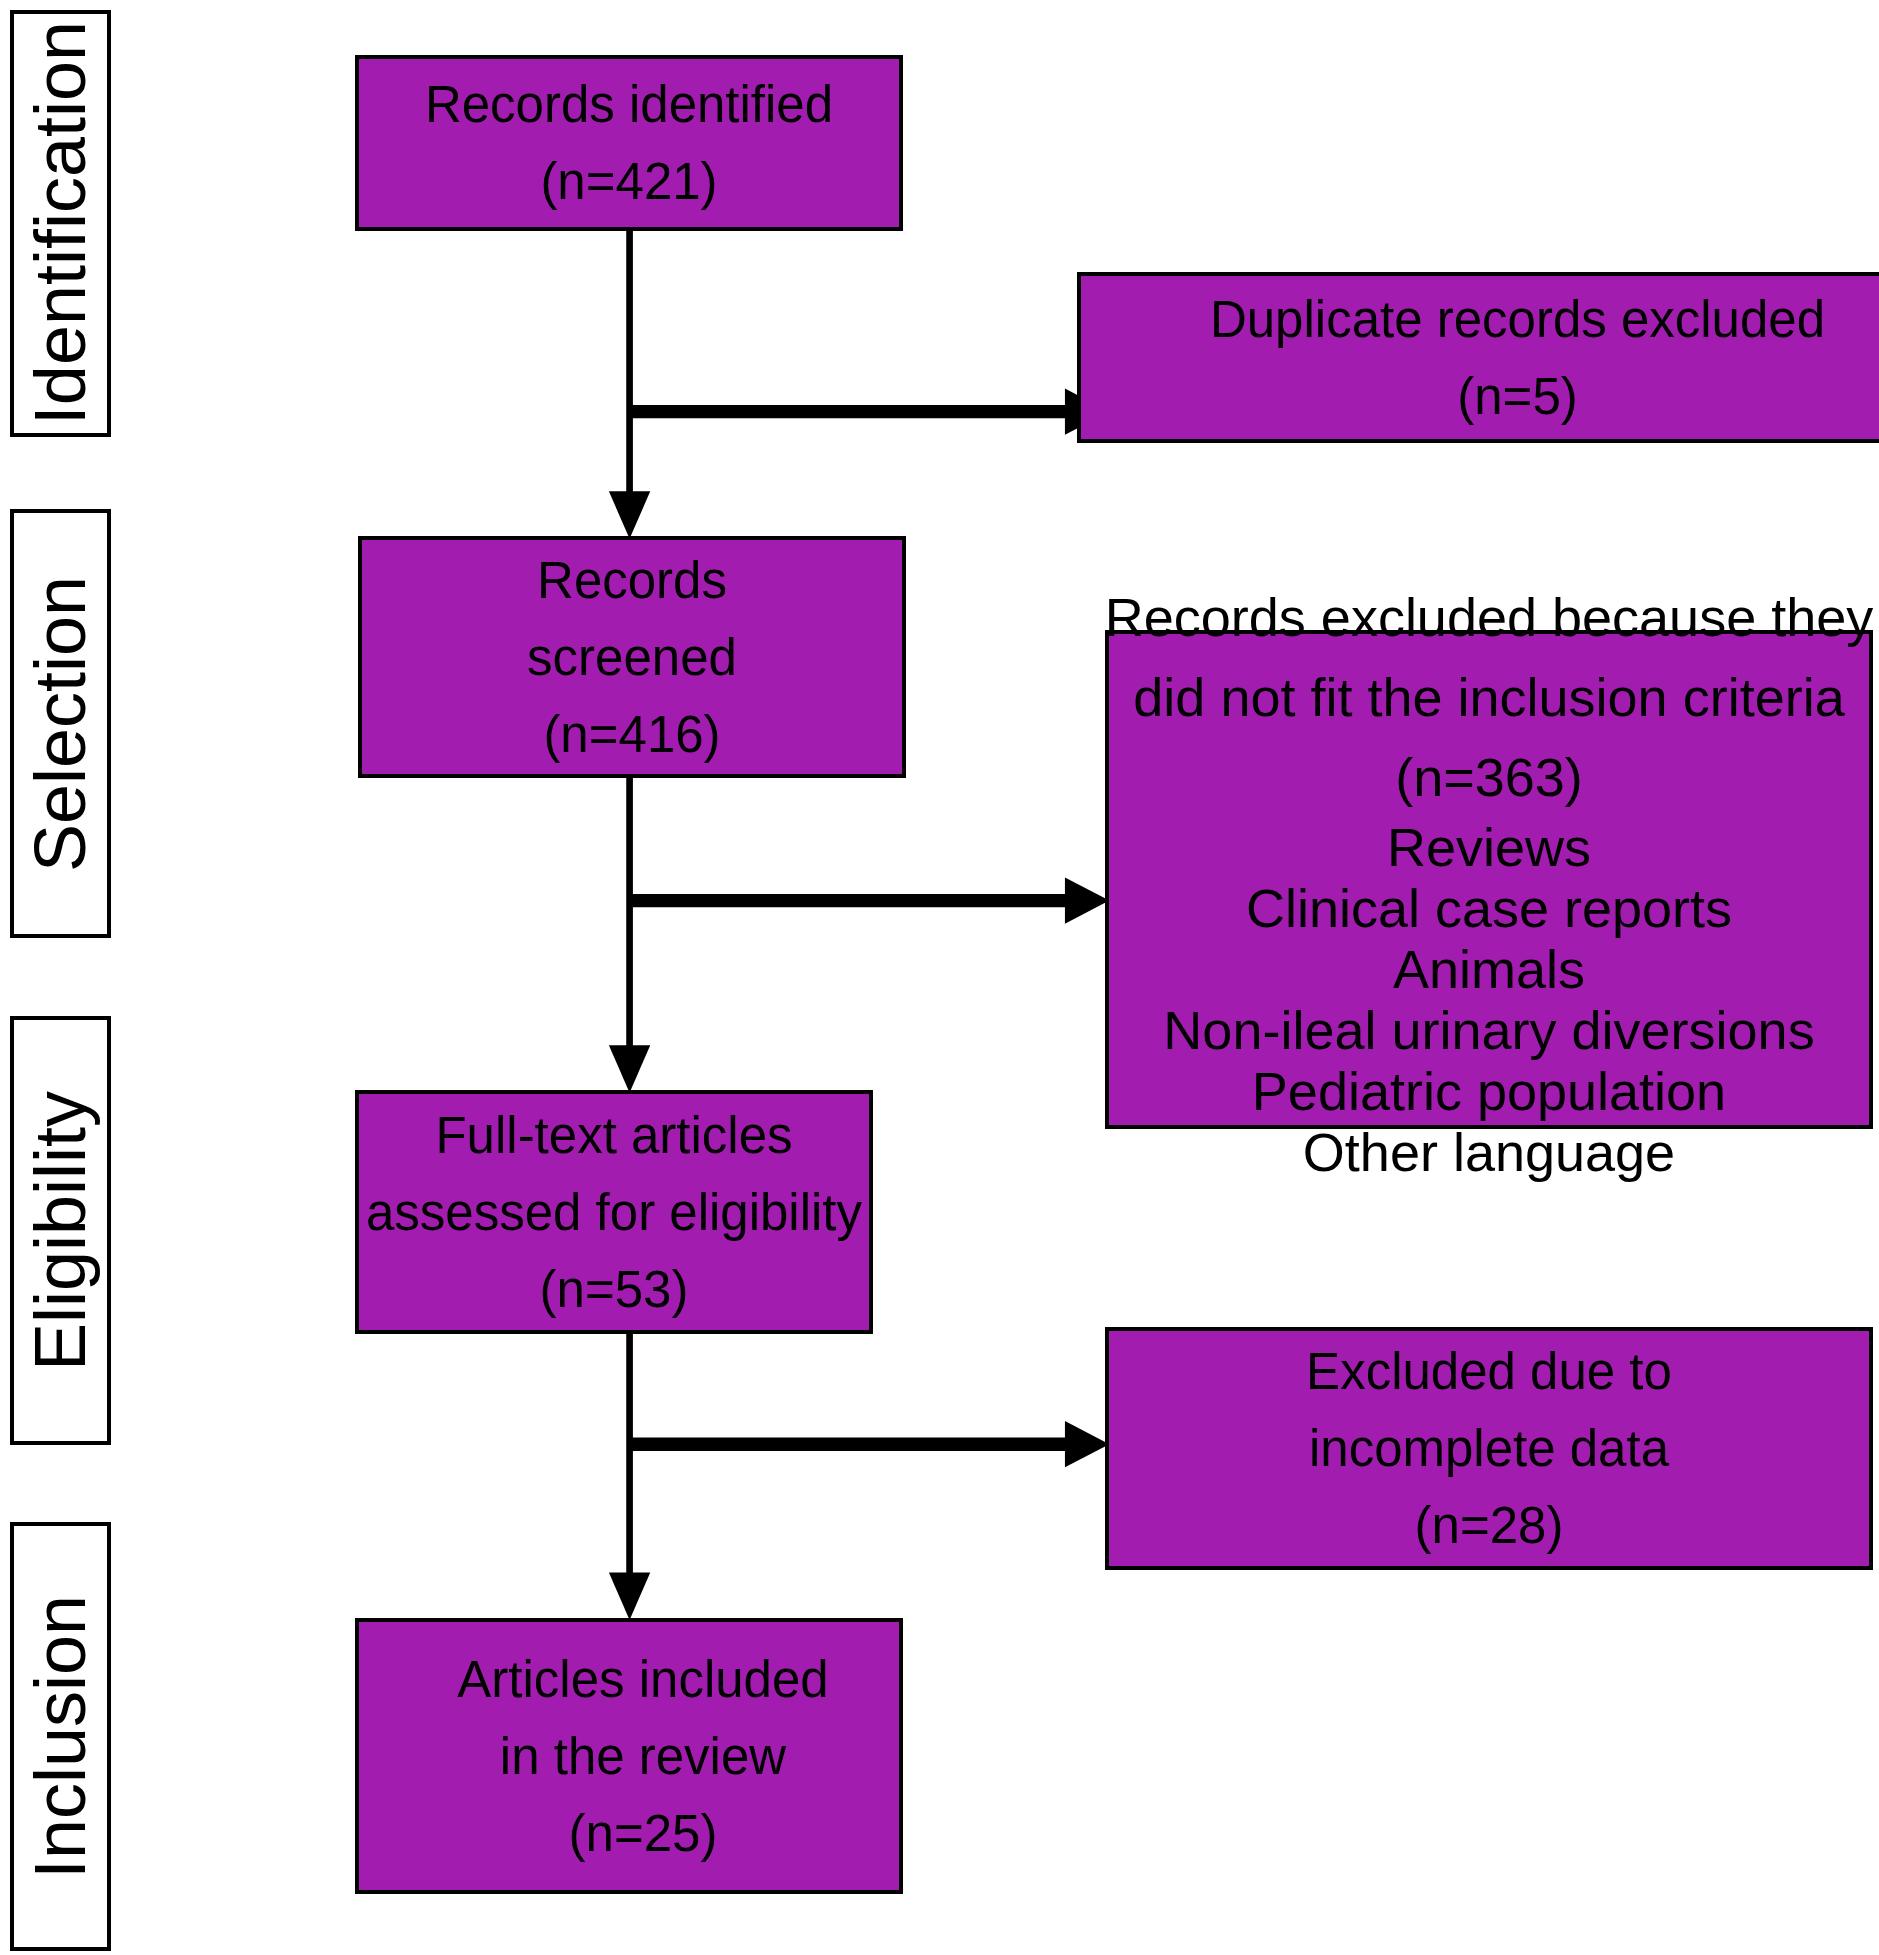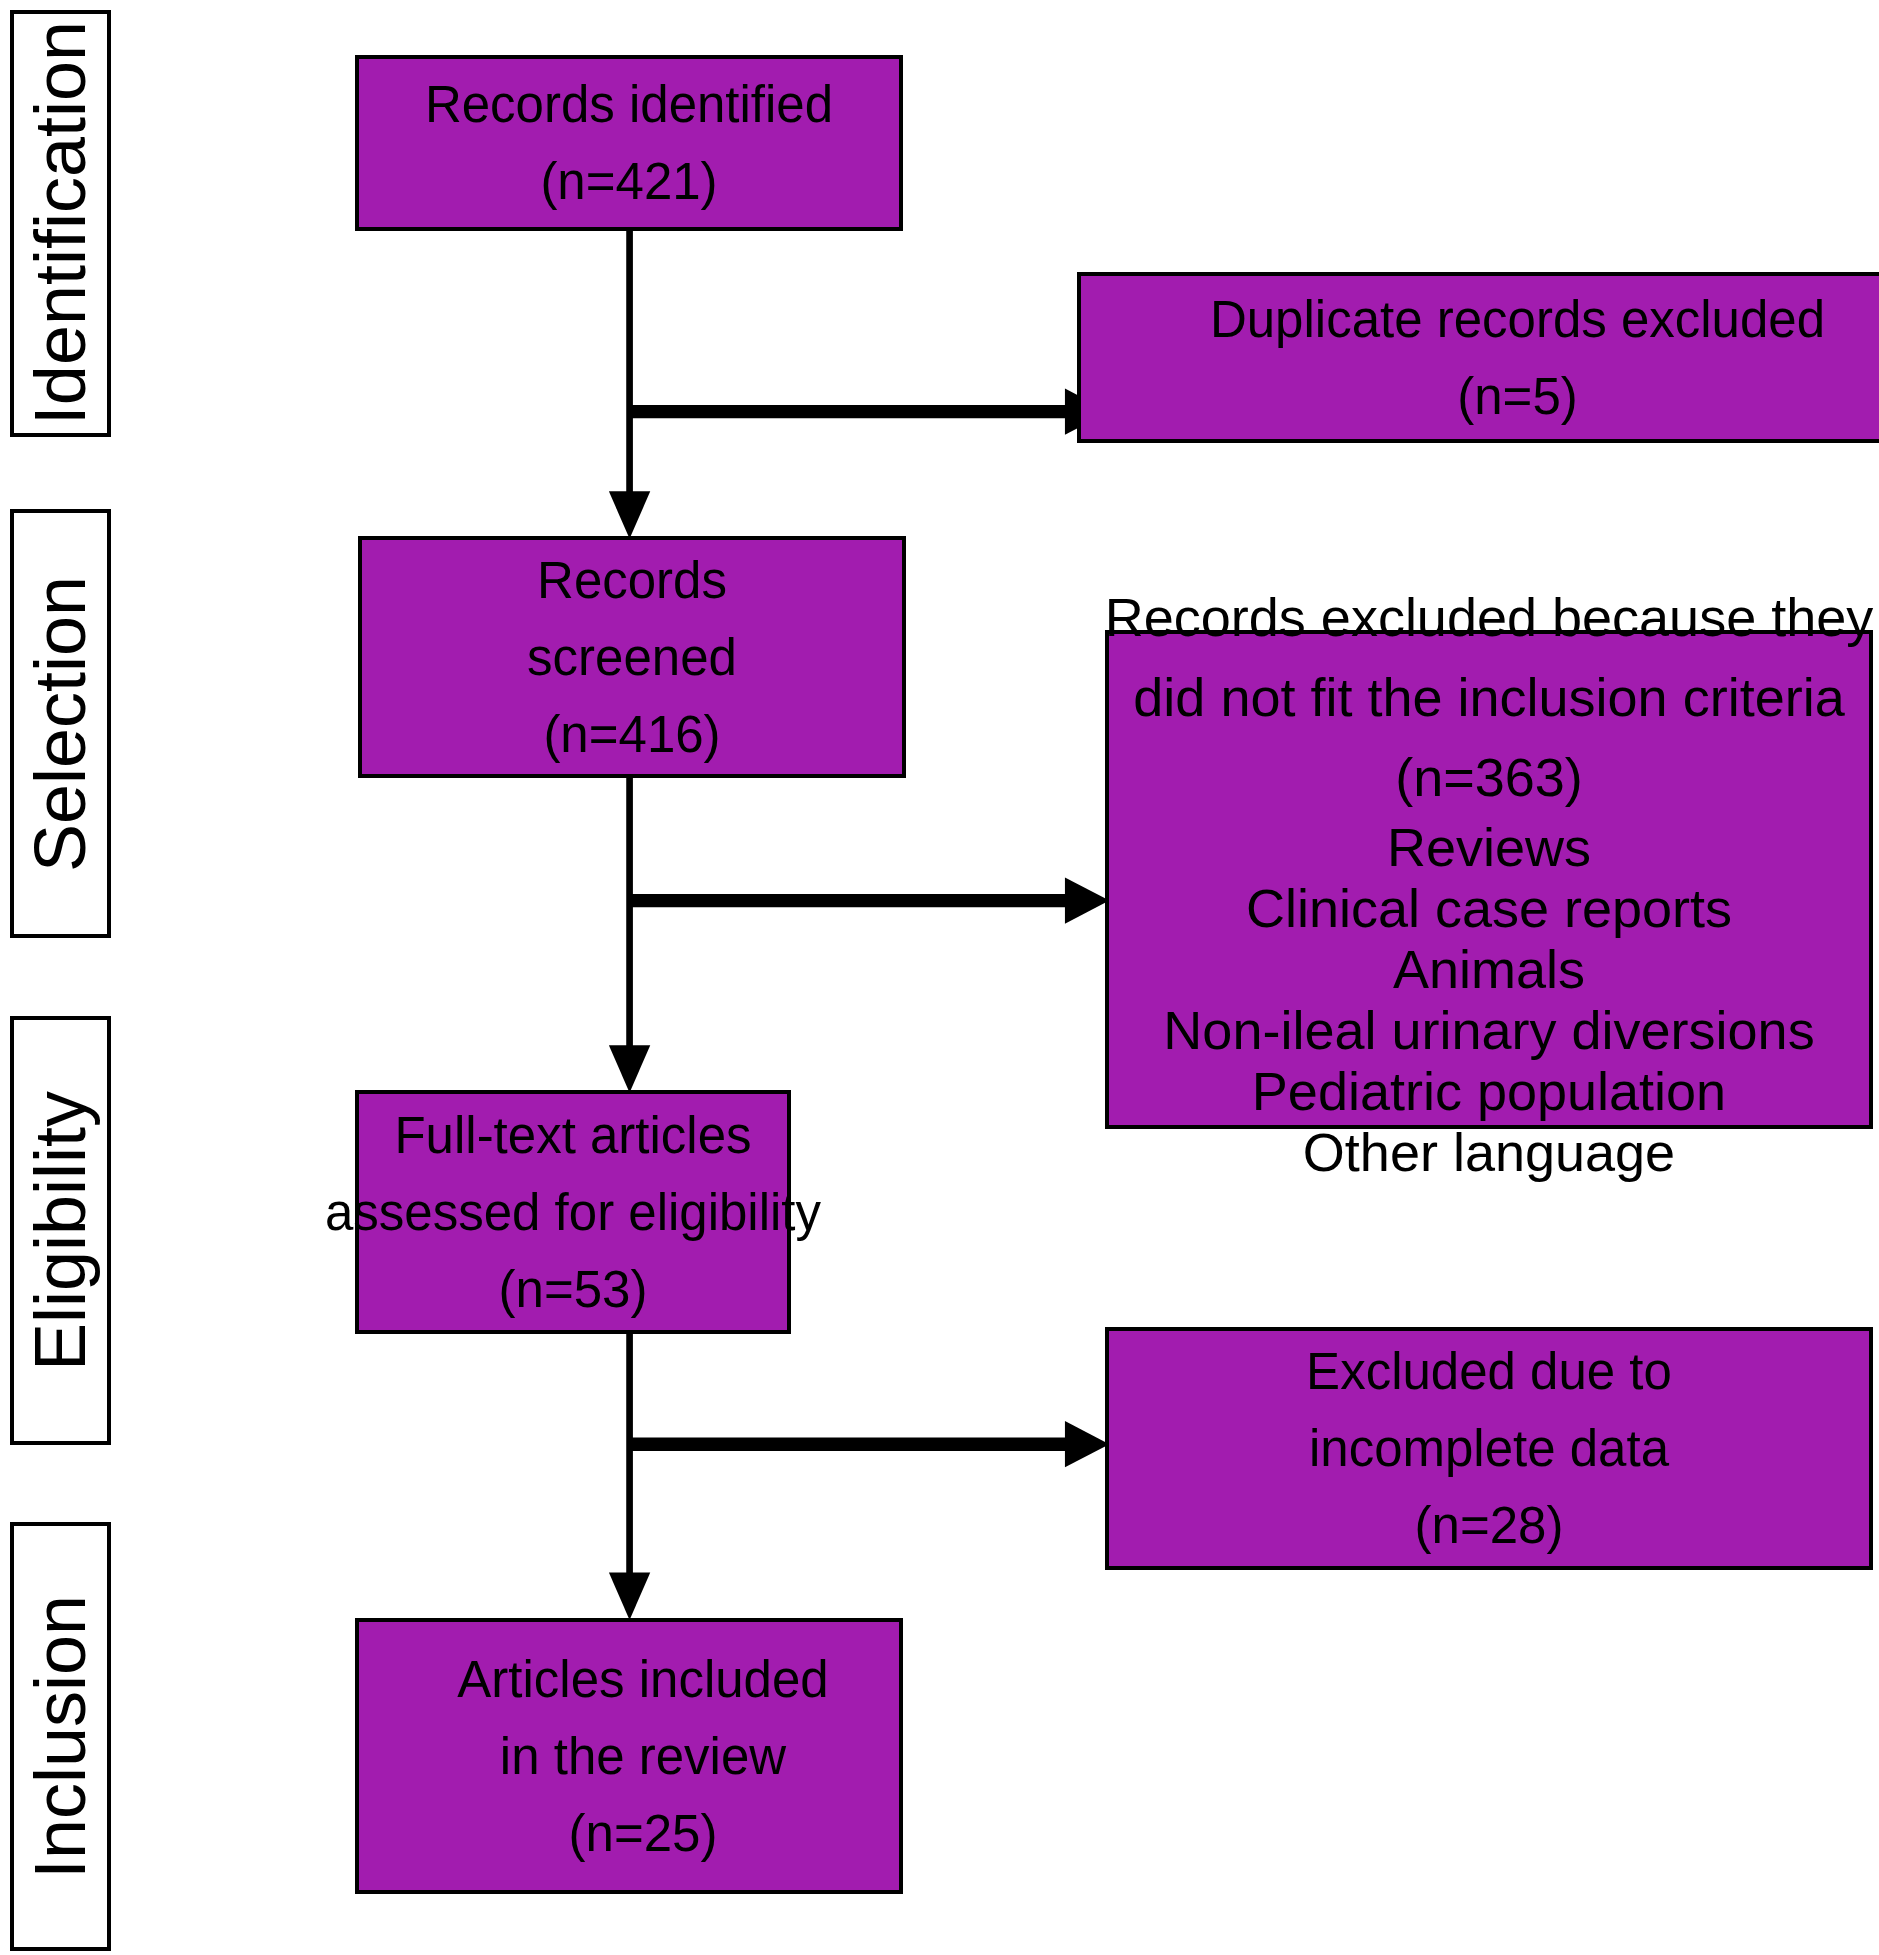--- a/index.html
+++ b/index.html
@@ -129,21 +129,21 @@
     <div class="flow-line">Records identified</div>
     <div class="flow-line">(n=421)</div>
   </div>
 
   <div class="box" style="left:358px; top:536px; width:548px; height:242px;">
     <div class="flow-line">Records</div>
     <div class="flow-line">screened</div>
     <div class="flow-line">(n=416)</div>
   </div>
 
-  <div class="box" style="left:355px; top:1090px; width:436px; height:244px;">
+  <div class="box" style="left:355px; top:1090px; width:518px; height:244px;">
     <div class="flow-line">Full-text articles</div>
     <div class="flow-line">assessed for eligibility</div>
     <div class="flow-line">(n=53)</div>
   </div>
 
   <div class="box" style="left:355px; top:1618px; width:548px; height:276px;padding-left:28px;">
     <div class="flow-line">Articles included</div>
     <div class="flow-line">in the review</div>
     <div class="flow-line">(n=25)</div>
   </div>

